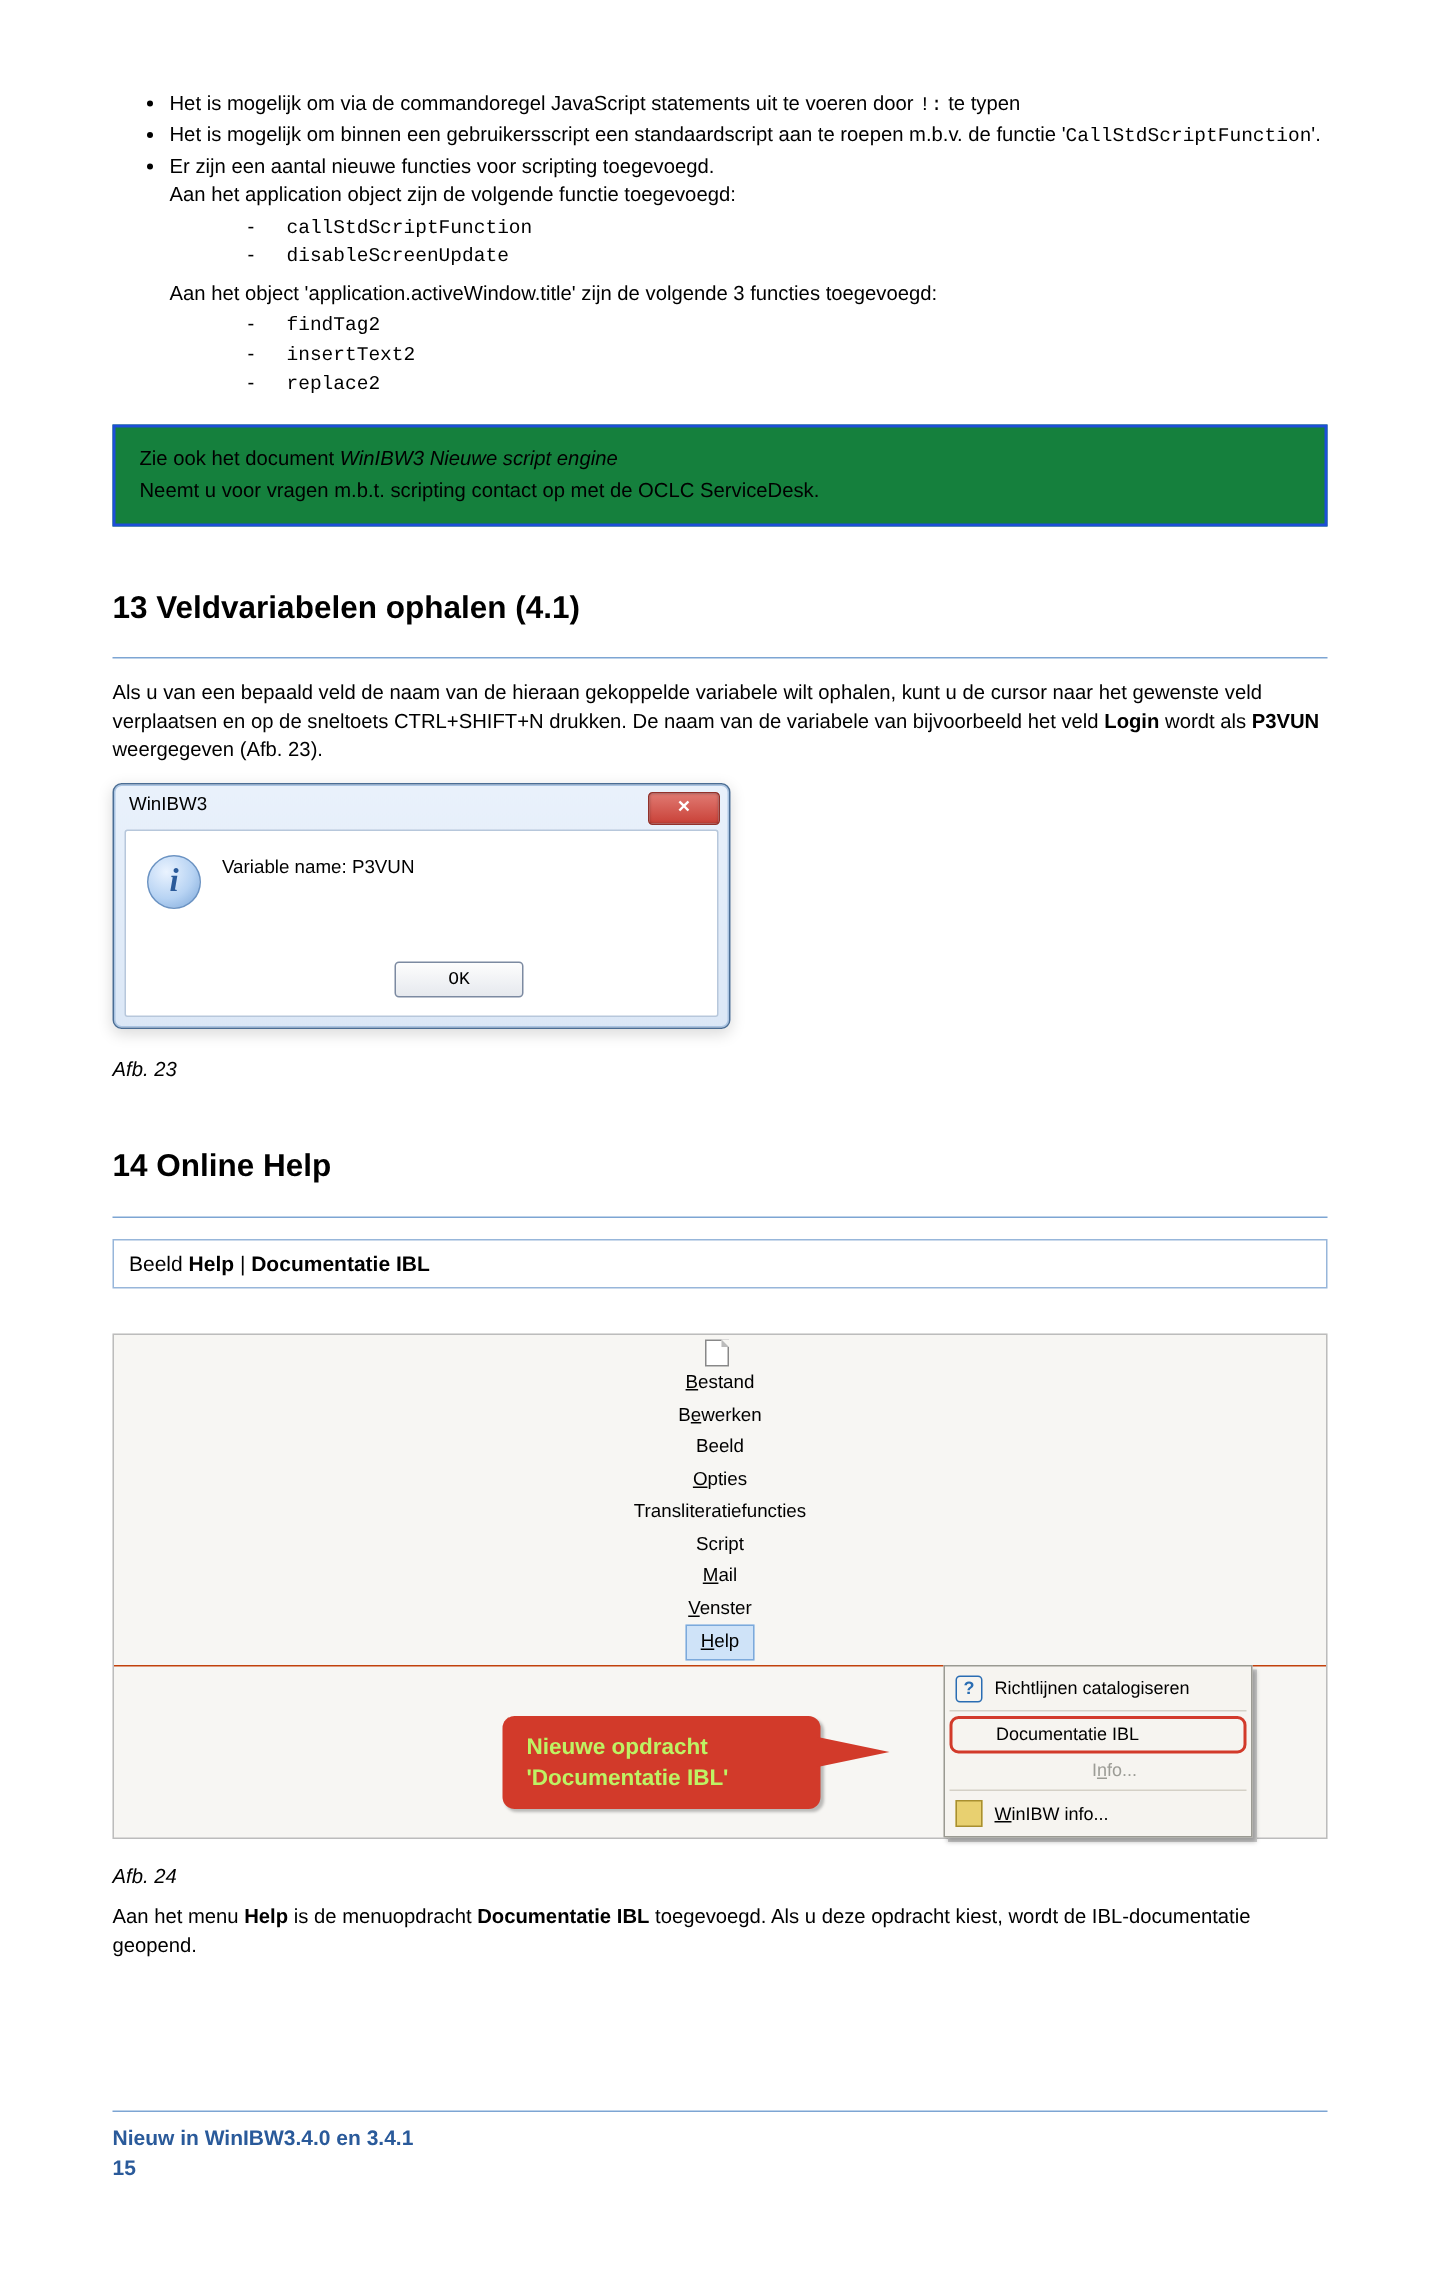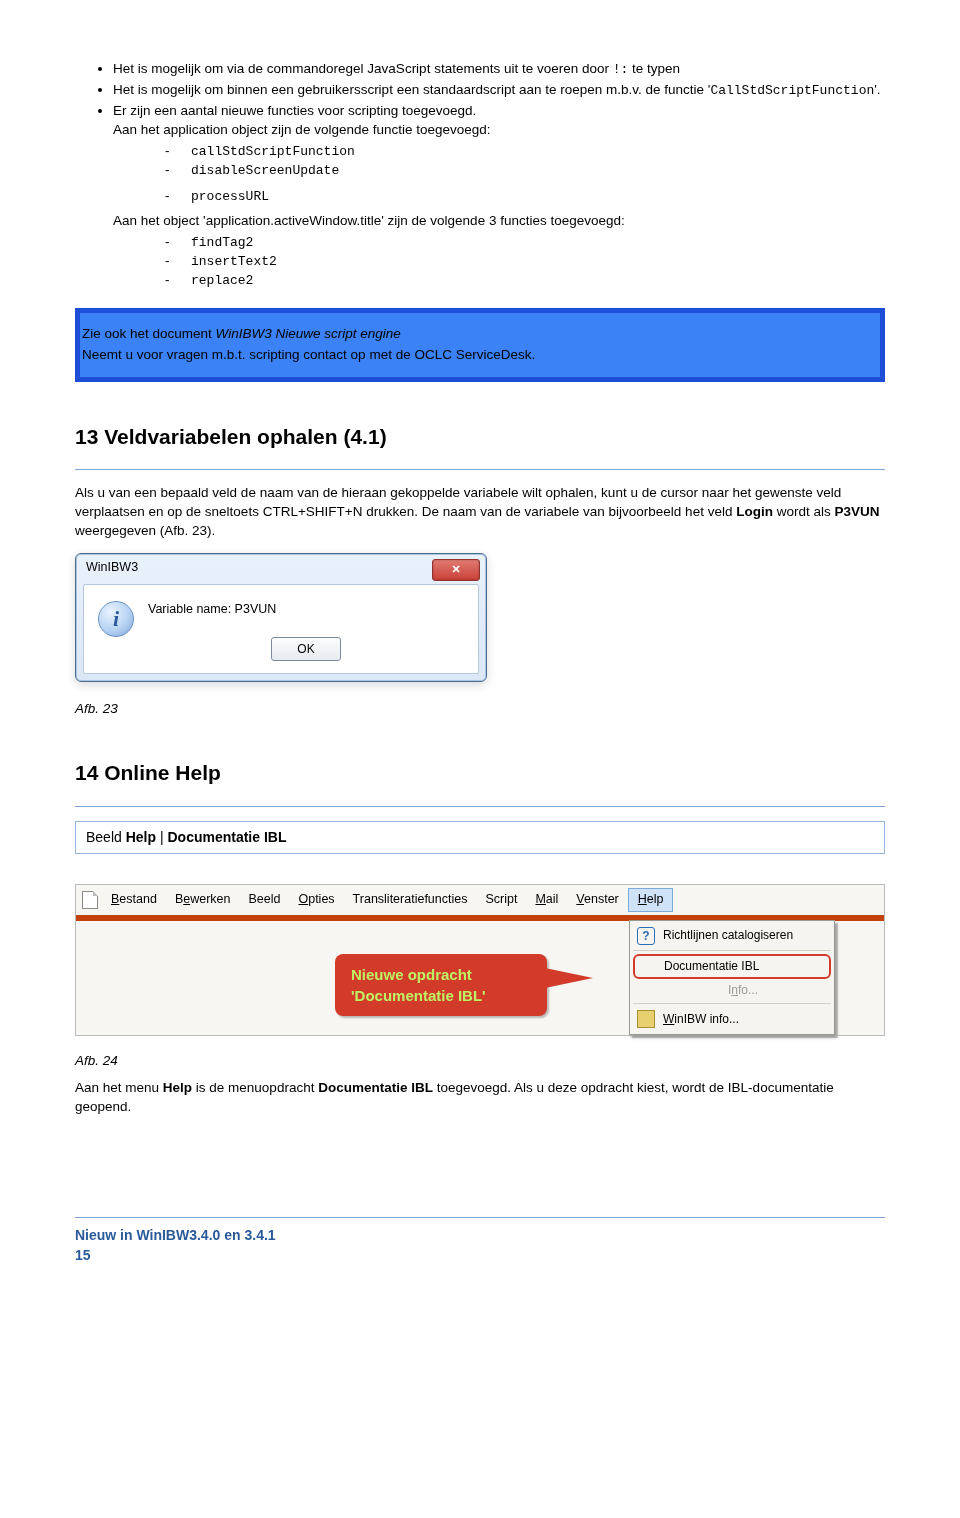--- a/index.html
+++ b/index.html
@@ -12,23 +12,23 @@
     color: #000;
     line-height: 1.4;
     background: #fff;
   }
   ul.main-list { margin: 0 0 18px 0; padding-left: 38px; }
   ul.main-list > li { margin-bottom: 2px; }
   ul.sub-list { list-style: none; margin: 2px 0 6px 52px; padding: 0; }
   ul.sub-list li::before { content: "-"; display: inline-block; width: 26px; }
   .mono { font-family: "Courier New", monospace; font-size: 13px; }
   .note-box {
-    border: 5px solid #1d4ed8;
-    background: #3b82f6;
-    padding: 10px 2px;
+    border: 2px solid #1d4ed8;
+    background: #15803d;
+    padding: 10px 16px;
     margin: 18px 0 40px 0;
   }
   .note-box p { margin: 2px 0; }
   .italic { font-style: italic; }
   h2 {
     font-size: 21px;
     font-weight: bold;
     margin: 40px 0 18px 0;
   }
   .sep { border: none; border-top: 1.5px solid #7da5d3; margin: 6px 0 14px 0; }
@@ -73,48 +73,50 @@
     background: radial-gradient(circle at 35% 30%, #eaf3ff, #b7d3f3 55%, #7aa5d8);
     border: 1px solid #6a92c2;
     display: flex; align-items: center; justify-content: center;
     color: #2a5a9a; font-family: Georgia, serif; font-style: italic;
     font-weight: bold; font-size: 22px;
     flex: 0 0 auto;
   }
   .win7dialog .content { flex: 1; }
   .ok-row { text-align: center; margin-top: 18px; }
   .ok-btn {
-    width: 70px; height: 24px;
+    width: 86px; height: 24px;
     background: linear-gradient(#fdfdfd, #e6e9ee);
     border: 1px solid #7c8aa1;
     border-radius: 3px;
     font-size: 12px;
-    font-family: Liberation Sans, sans-serif;
+    font-family: Liberation Mono, monospace;
+    margin-top: 36px;
   }
   .caption { font-style: italic; margin: 18px 0 8px 0; }
   .menu-line {
     border: 1px solid #97b6da;
     padding: 6px 10px;
     margin: 14px 0 30px 0;
     font-size: 14px;
   }
   .menubar-shot {
     border: 1px solid #bcbcbc;
     background: #f7f6f3;
     font-family: Tahoma, sans-serif;
     font-size: 12.5px;
     padding: 0;
     margin-bottom: 10px;
   }
   .menubar-row {
     display: flex;
     gap: 0;
     padding: 3px 6px;
-    border-bottom: 6px solid #c2410c;
+    border-bottom: 1px solid #c2410c;
     align-items: center;
+    flex-direction: column;
   }
   .mi { padding: 2px 9px; }
   .mi.sel { background: #cfe3f8; border: 1px solid #7ca9db; }
   .dropdown {
     position: relative;
     margin-left: 553px;
     margin-top: -1px;
     width: 198px;
     background: #f6f4f0;
     border: 1px solid #9a9a92;
@@ -180,23 +182,20 @@
   <li>
     <span>Het is mogelijk om binnen een gebruikersscript een standaardscript aan te roepen m.b.v. de functie '</span><span class="mono">CallStdScriptFunction</span><span>'.</span>
   </li>
   <li>
     <span>Er zijn een aantal nieuwe functies voor scripting toegevoegd.</span><br>
     <span>Aan het application object zijn de volgende functie toegevoegd:</span>
     <ul class="sub-list">
       <li><span class="mono">callStdScriptFunction</span></li>
       <li><span class="mono">disableScreenUpdate</span></li>
     </ul>
-    <ul class="sub-list">
-      <li><span class="mono">processURL</span></li>
-    </ul>
     <span>Aan het object 'application.activeWindow.title' zijn de volgende 3 functies toegevoegd:</span>
     <ul class="sub-list">
       <li><span class="mono">findTag2</span></li>
       <li><span class="mono">insertText2</span></li>
       <li><span class="mono">replace2</span></li>
     </ul>
   </li>
 </ul>
 
 <div class="note-box">

